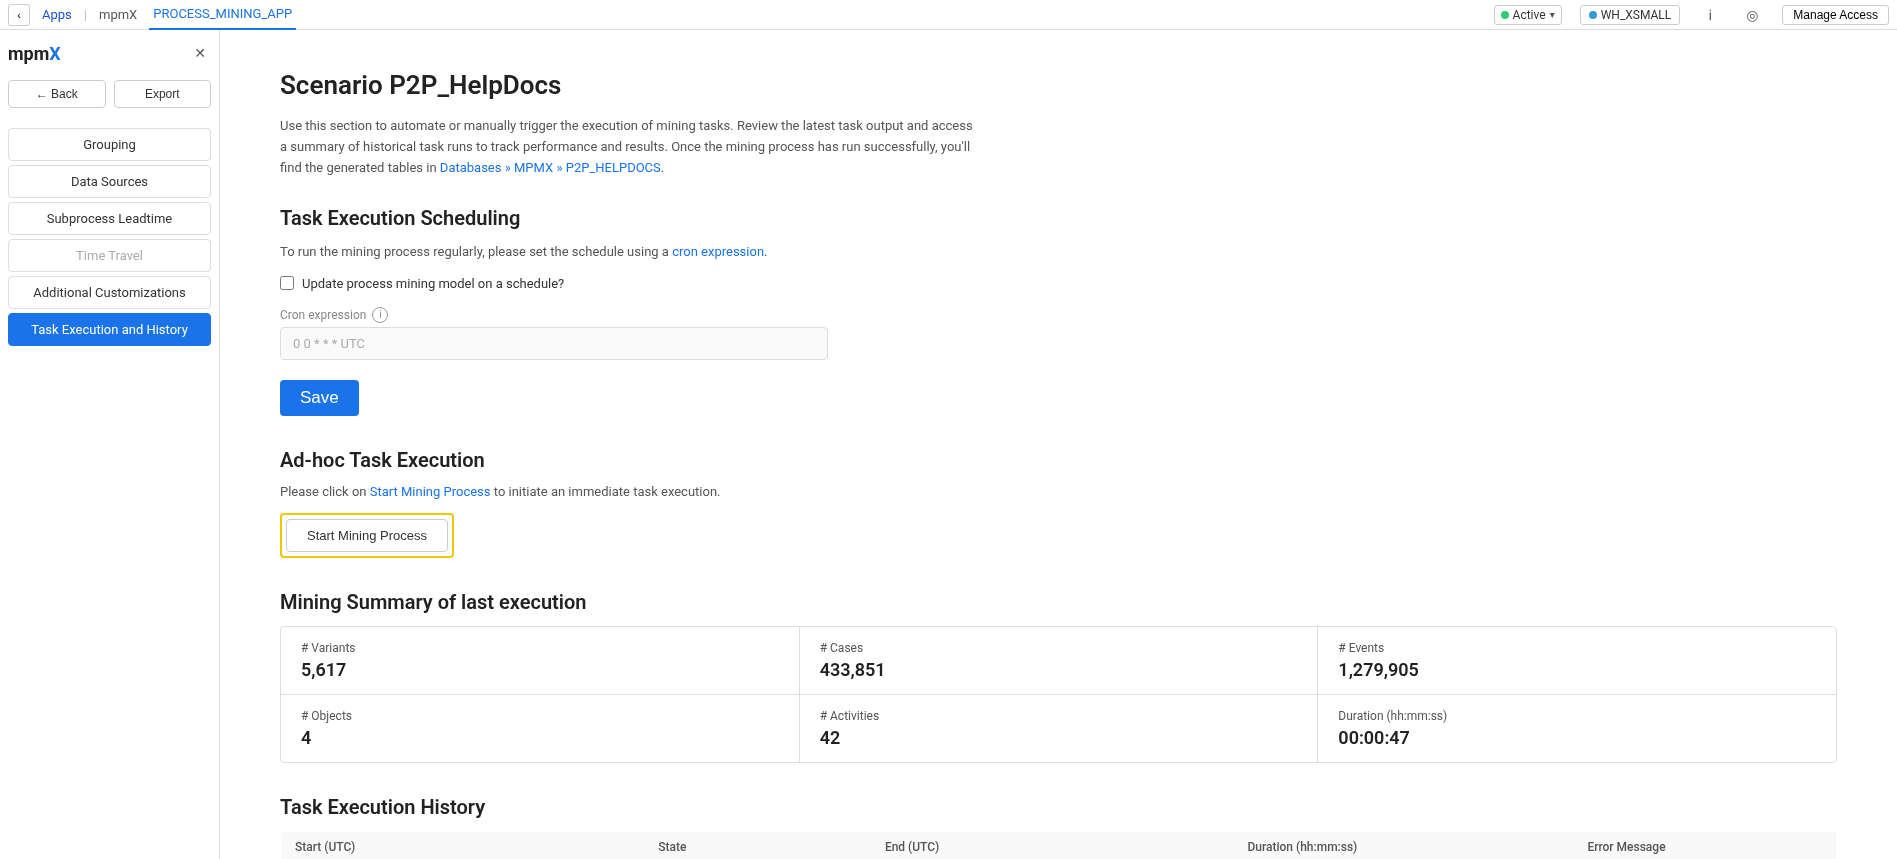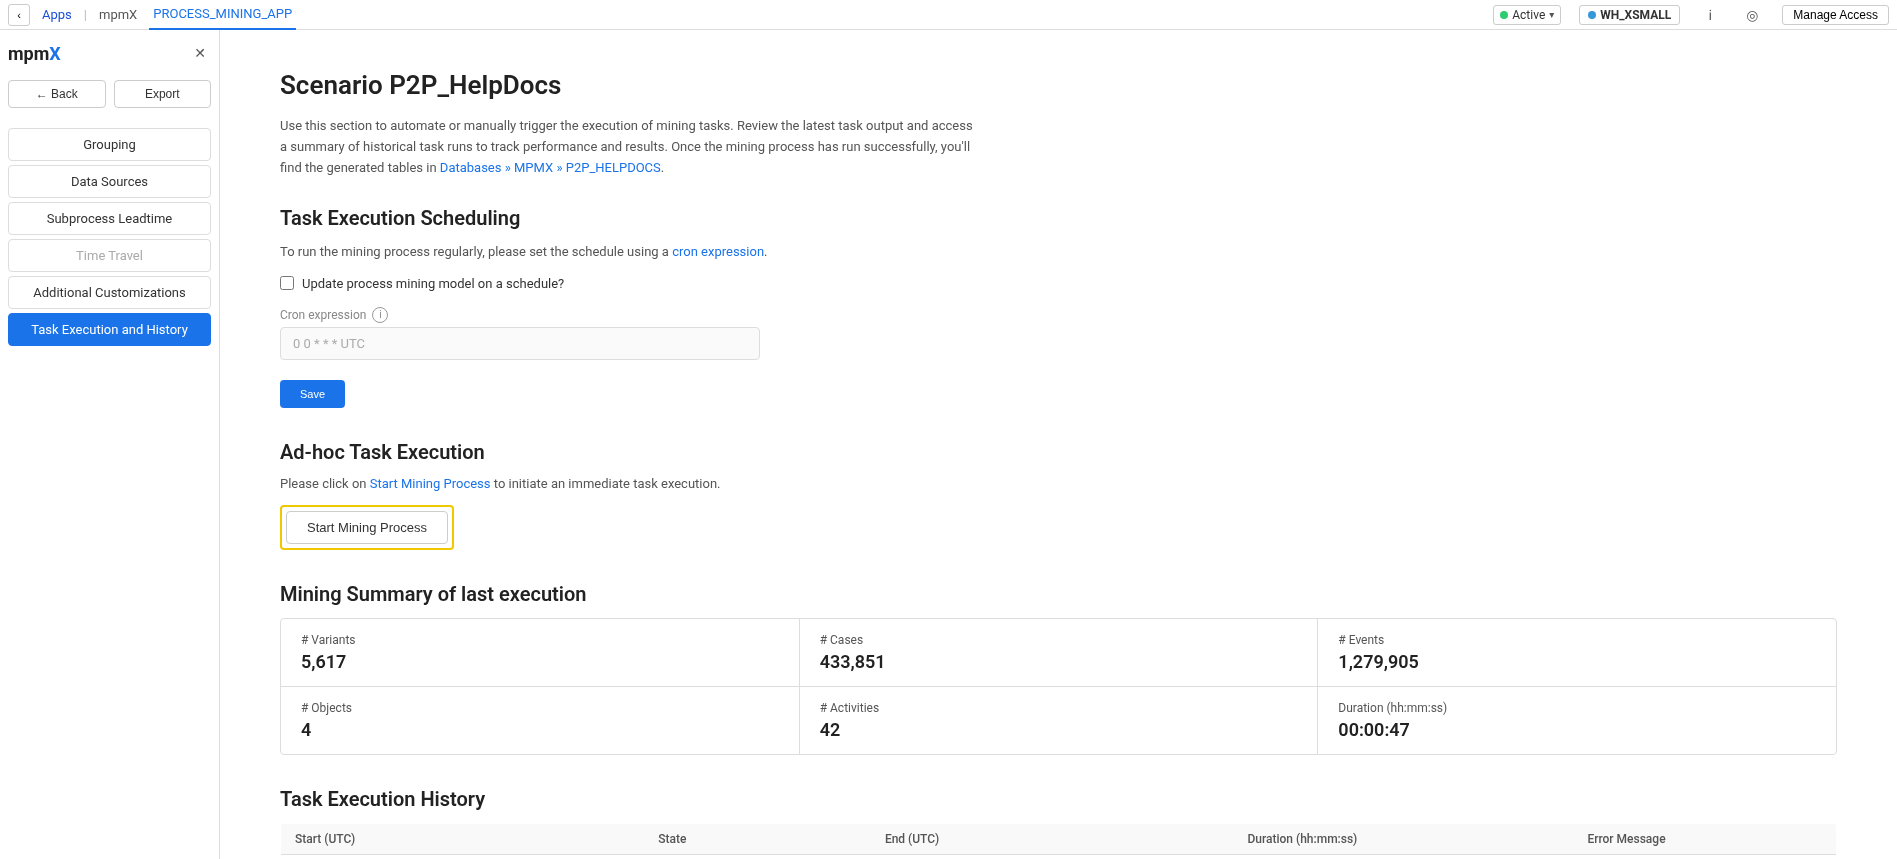--- a/index.html
+++ b/index.html
@@ -22,21 +22,21 @@
     }
     .topbar-right { margin-left: auto; display: flex; align-items: center; gap: 18px; }
     .active-badge {
       display: flex; align-items: center; gap: 4px; border: 1px solid #ccc;
       border-radius: 3px; padding: 2px 6px; font-size: 12px; background: #fff;
     }
     .active-dot { width: 8px; height: 8px; border-radius: 50%; background: #2ecc71; }
     .active-chevron { font-size: 10px; color: #555; }
     .warehouse-label {
       display: flex; align-items: center; gap: 4px; border: 1px solid #ccc;
-      border-radius: 3px; padding: 2px 8px; font-size: 12px; background: #fff; font-weight: bold;
+      border-radius: 3px; padding: 2px 8px; font-size: 12px; background: #fff;
     }
     .warehouse-dot { width: 8px; height: 8px; border-radius: 50%; background: #3498db; }
     .topbar-icon-btn {
       width: 24px; height: 24px; border: none; background: none; cursor: pointer;
       display: flex; align-items: center; justify-content: center; color: #555; font-size: 14px;
     }
     .manage-access-btn {
       border: 1px solid #ccc; border-radius: 3px; padding: 2px 10px;
       font-size: 12px; background: #fff; cursor: pointer;
     }
@@ -98,28 +98,28 @@
     .cron-section { margin-bottom: 20px; }
     .cron-label-row { display: flex; align-items: center; gap: 6px; margin-bottom: 4px; }
     .cron-label { font-size: 12px; color: #888; }
     .cron-info-icon {
       width: 16px; height: 16px; border-radius: 50%; border: 1px solid #999;
       display: inline-flex; align-items: center; justify-content: center;
       font-size: 10px; color: #888; cursor: pointer;
     }
     .cron-input-wrapper {
       border: 1px solid #ddd; border-radius: 4px; padding: 8px 12px;
-      font-size: 13px; color: #aaa; background: #fafafa; width: 480px;
+      font-size: 13px; color: #aaa; background: #fafafa; width: 548px;
       display: flex; align-items: center;
     }
 
     
     .save-btn {
       background: #1a73e8; color: #fff; border: none; border-radius: 4px;
-      padding: 8px 20px; font-size: 11px; cursor: pointer; margin-bottom: 32px;
+      padding: 8px 20px; font-size: 17px; cursor: pointer; margin-bottom: 32px;
     }
 
     
     .adhoc-desc { font-size: 13px; color: #555; margin-bottom: 14px; }
     .adhoc-desc a { color: #1a73e8; text-decoration: none; }
 
     .start-mining-wrapper {
       border: 2px solid #f0c800; border-radius: 4px; display: inline-block; padding: 4px; margin-bottom: 32px;
     }
     .start-mining-btn {

